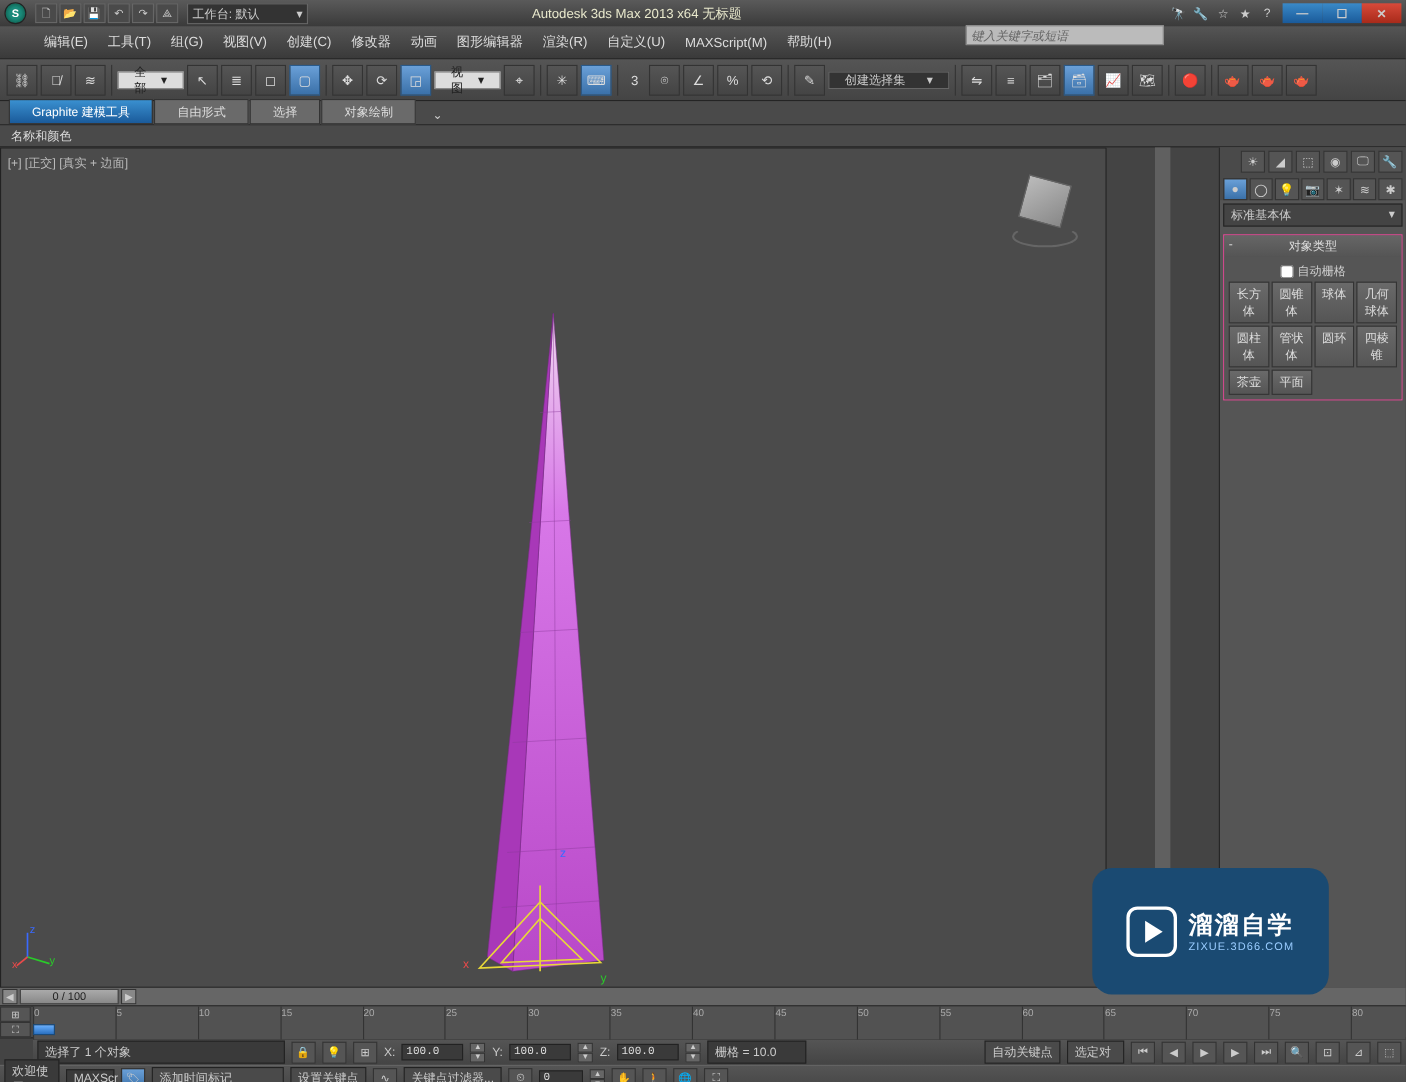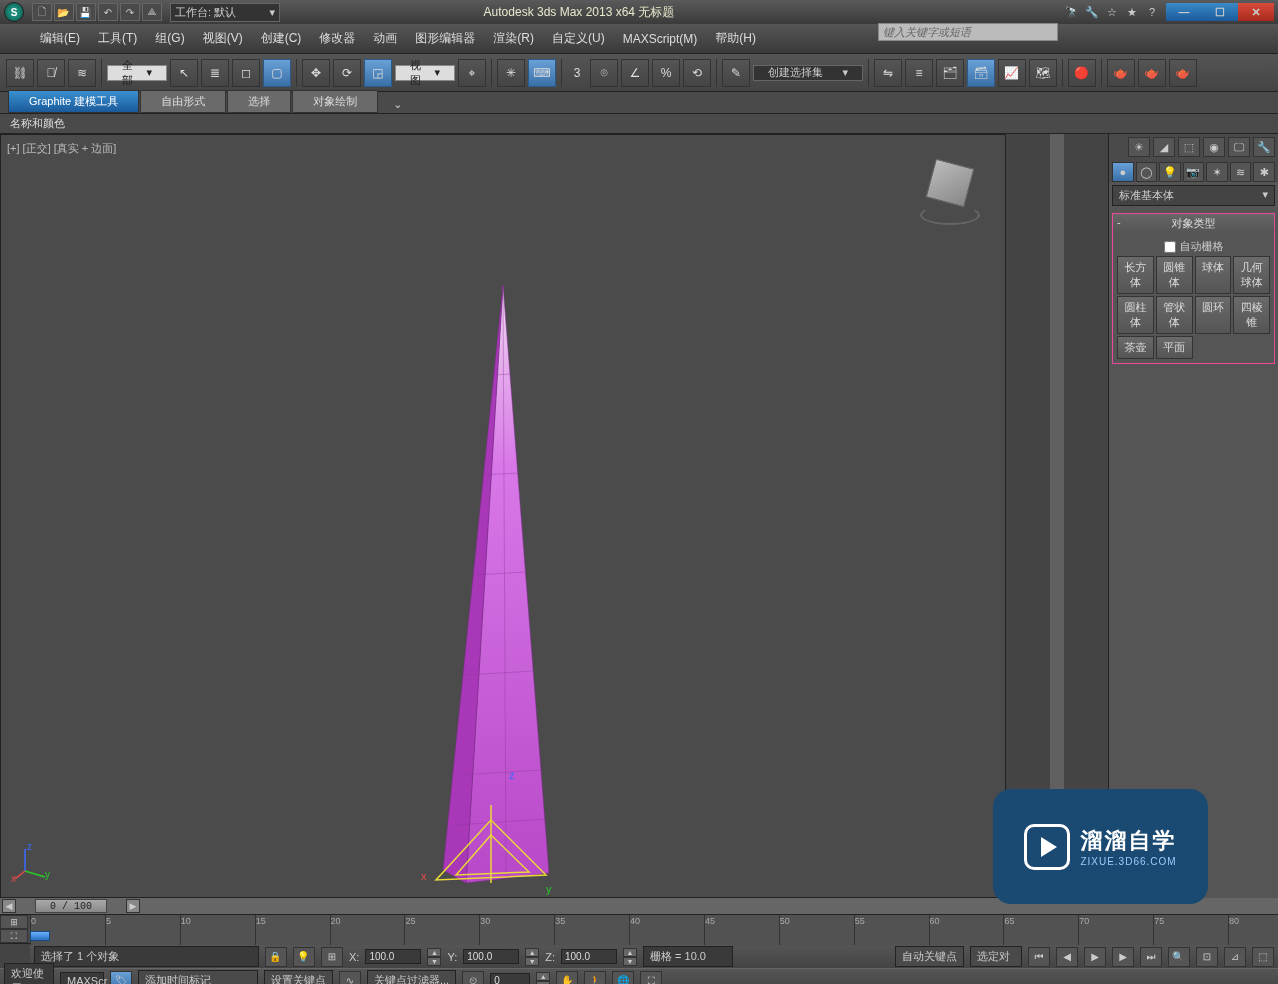--- a/index.html
+++ b/index.html
@@ -77,33 +77,33 @@
 .name-row{display:flex; gap:3px; align-items:center;}
 .name-input{flex:1; background:#444; border:1px solid #222; padding:2px 4px; color:#ccc; font-size:11px;}
 .color-swatch{width:18px; height:18px; background:#c858d8; border:1px solid #222;}
 
 
 .vp-scroll{width:14px; background:#606060;}
 
 
 .timeslider{height:16px; background:#666; display:flex; align-items:center; padding:0 2px; position:relative;}
 .ts-arrow{width:14px; height:14px; background:#888; border:1px solid #333; display:flex; align-items:center; justify-content:center; font-size:9px;}
-.ts-thumb{width:72px; height:14px; background:linear-gradient(#aaa,#888); border:1px solid #444; display:flex; align-items:center; justify-content:center; font-size:10px; color:#222; margin:0 19px;font-family:Liberation Mono, monospace;}
+.ts-thumb{width:90px; height:14px; background:linear-gradient(#aaa,#888); border:1px solid #444; display:flex; align-items:center; justify-content:center; font-size:10px; color:#222; margin:0 2px;}
 .timetrack{height:30px; background:#4a4a4a; position:relative; border-top:1px solid #222; border-bottom:1px solid #222;}
 .tt-left{float:left; width:30px; height:30px; display:flex; flex-direction:column;}
 .tt-ico{width:28px; height:14px; border:1px solid #333; background:#555; font-size:9px; display:flex; align-items:center; justify-content:center;}
 .tt-ruler{margin-left:30px; height:30px; position:relative; background:#525252;}
 .tick{position:absolute; top:0; bottom:0; border-left:1px solid #333; font-size:9px; color:#aaa; padding-top:1px;}
 .tt-thumb{position:absolute; left:30px; bottom:2px; width:20px; height:10px; background:linear-gradient(#6ab0ff,#2a70c0); border:1px solid #1a4a7a;}
 
 
 .status1{height:24px; background:linear-gradient(#555,#444); display:flex; align-items:center; padding:0 4px; gap:6px; border-top:1px solid #222;}
 .status2{height:24px; background:linear-gradient(#555,#444); display:flex; align-items:center; padding:0 4px; gap:6px; border-top:1px solid #666;}
 .stat-slot{background:#3a3a3a; border:1px solid #222; padding:2px 6px; color:#ccc; font-size:11px; display:flex; align-items:center;}
-.coord-in{width:56px; background:#3a3a3a; border:1px solid #222; color:#ddd; padding:1px 3px; font-size:10px;}
+.coord-in{width:56px; background:#3a3a3a; border:1px solid #222; color:#ddd; padding:1px 3px; font-size:10px;font-family:Liberation Mono, monospace;}
 .spin{width:14px; display:flex; flex-direction:column;}
 .spin span{height:9px; background:#666; border:1px solid #333; font-size:7px; line-height:7px; text-align:center;}
 .sb-btn{width:22px; height:20px; border:1px solid #333; background:#555; display:flex; align-items:center; justify-content:center; font-size:10px;}
 .sb-btn.blue{background:linear-gradient(#6aa0d8,#3a70a8);}
 
 
 .watermark{position:absolute; right:70px; bottom:80px; width:215px; height:115px; background:#1a4a72; display:flex; align-items:center; justify-content:center; color:#fff;border-radius:18px;}
 .wm-play{width:46px; height:46px; border:3px solid #fff; border-radius:10px; display:flex; align-items:center; justify-content:center; margin-right:10px;}
 .wm-play::after{content:""; border-left:16px solid #fff; border-top:10px solid transparent; border-bottom:10px solid transparent; margin-left:4px;}
 .wm-txt{display:flex; flex-direction:column;}

